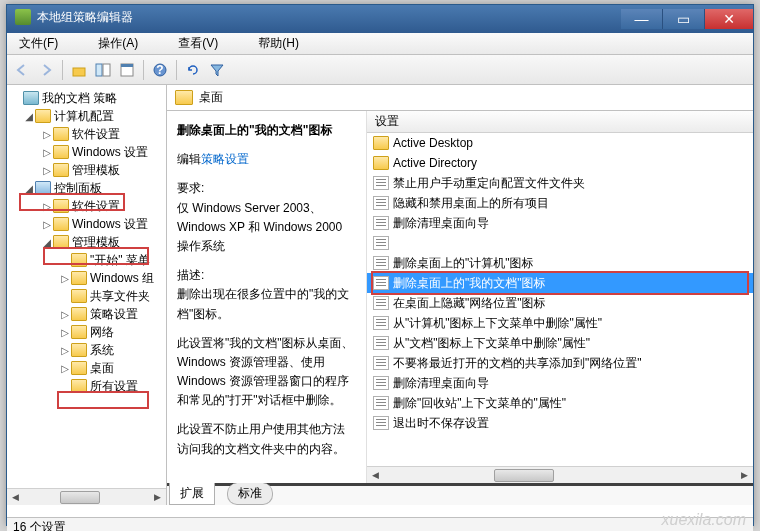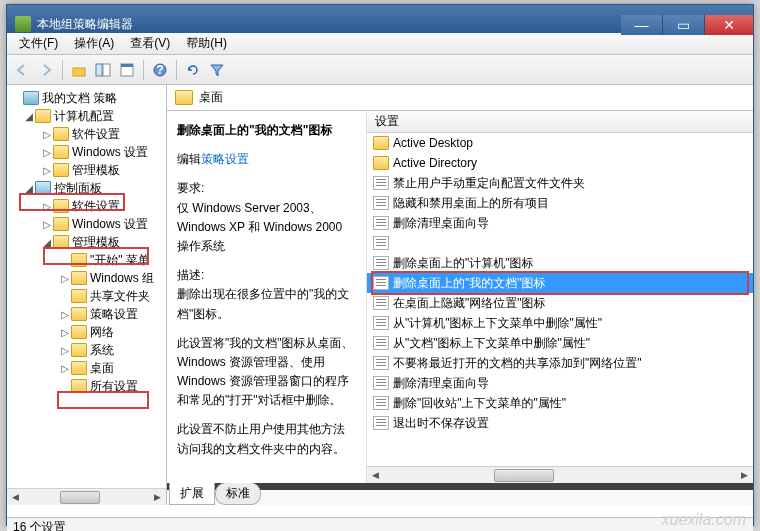--- a/index.html
+++ b/index.html
@@ -1,26 +1,26 @@
 <!DOCTYPE html>
 <html><head>
 <meta charset="utf-8">
 <style>
 * { margin: 0; padding: 0; box-sizing: border-box; font-family: "Microsoft YaHei", "SimSun", sans-serif; font-size: 12px; }
 body { background: #d4d4d4; width: 760px; height: 531px; overflow: hidden; position: relative; }
 .window { position: absolute; left: 6px; top: 4px; width: 748px; height: 522px; background: #fff; border: 1px solid #2a5a8a; box-shadow: 0 0 8px rgba(0,0,0,.3); }
-.titlebar { height: 28px; background: linear-gradient(#4a7ab0, #2f5a8f); display: flex; align-items: center; padding: 10px 0 0 8px; color: #fff; }
+.titlebar { height: 28px; background: linear-gradient(#4a7ab0, #2f5a8f); display: flex; align-items: flex-start; padding: 4px 0 0 8px; color: #fff; }
 .titlebar .icon { width: 16px; height: 16px; margin-right: 6px; background: linear-gradient(#8bc34a,#558b2f); border-radius: 2px; }
 .titlebar .title { flex: 1; }
 .titlebar .btns { display: flex; height: 100%; }
 .titlebar .btn { width: 42px; height: 20px; margin-top: 0; display: flex; align-items: center; justify-content: center; color: #fff; font-size: 14px; }
 .titlebar .min { background: linear-gradient(#5b84b8,#3a6aa0); border-right: 1px solid #2a5080; }
 .titlebar .max { background: linear-gradient(#5b84b8,#3a6aa0); border-right: 1px solid #2a5080; }
 .titlebar .close { background: linear-gradient(#e06868,#c73030); width: 48px; }
-.menubar { height: 22px; background: linear-gradient(#fafafa,#eaeaea); border-bottom: 1px solid #c0c0c0; display: flex; align-items: center; padding: 0 4px; }
+.menubar { height: 22px; background: linear-gradient(#fafafa,#eaeaea); border-bottom: 1px solid #c0c0c0; display: flex; align-items: center; padding: 0 4px; gap: 24px; }
 .menubar .item { padding: 0 8px; }
 .toolbar { height: 30px; background: linear-gradient(#f8f8f8,#e8e8e8); border-bottom: 1px solid #c0c0c0; display: flex; align-items: center; padding: 0 4px; gap: 2px; }
 .toolbar .tbtn { width: 22px; height: 22px; display: flex; align-items: center; justify-content: center; border-radius: 2px; }
 .toolbar .tbtn.disabled { opacity: .4; }
 .toolbar .sep { width: 1px; height: 20px; background: #c0c0c0; margin: 0 3px; }
 .body { display: flex; height: 420px; }
 .tree { width: 160px; border-right: 1px solid #c0c0c0; overflow: hidden; position: relative; background: #fff; }
 .tree-inner { padding: 4px 0; }
 .tnode { display: flex; align-items: center; height: 18px; padding-left: 4px; white-space: nowrap; }
 .tnode .arr { width: 12px; text-align: center; color: #555; font-size: 10px; }
@@ -42,21 +42,21 @@
 .listbody { }
 .lrow { height: 20px; display: flex; align-items: center; padding-left: 6px; gap: 4px; white-space: nowrap; }
 .lrow.sel { background: #3399ff; color: #fff; }
 .lrow .licon { width: 16px; height: 14px; }
 .lrow .licon.folder { background: linear-gradient(#ffe9a8,#f7ca4d); border: 1px solid #cda01a; border-radius: 1px; }
 .lrow .licon.setting { border: 1px solid #b0b0b0; background: #fff; position: relative; }
 .lrow .licon.setting::after { content:''; position:absolute; left:2px; top:2px; right:2px; bottom:2px; background: repeating-linear-gradient(#888 0 1px, transparent 1px 3px); }
 .hscroll { position: absolute; bottom: 0; left: 0; right: 0; height: 17px; background: #f0f0f0; border-top: 1px solid #d0d0d0; display:flex; align-items:center; }
 .hscroll .thumb { height: 13px; background: linear-gradient(#e8e8e8,#c8c8c8); border: 1px solid #a0a0a0; border-radius: 2px; }
 .hscroll .arrL, .hscroll .arrR { width: 17px; height: 15px; display:flex;align-items:center;justify-content:center;color:#555;font-size:9px; }
-.tabs { height: 22px; display: flex; align-items: flex-end; border-top: 7px solid #404040; padding-left: 2px; gap: 0; background:#f8f8f8; }
+.tabs { height: 22px; display: flex; align-items: flex-end; border-top: 3px solid #404040; padding-left: 2px; gap: 12px; background:#f8f8f8; }
 .tabs .tab { padding: 2px 10px; border: 1px solid #b0b0b0; border-top: none; background: #fff; font-size: 12px; }
 .tabs .tab.inactive { background: #ececec; border-radius: 10px; }
 .status { height: 20px; border-top: 1px solid #c0c0c0; background: #f4f4f4; display: flex; align-items: center; padding: 0 6px; margin-top: 12px; }
 .watermark { position: absolute; right: 14px; bottom: 2px; color: #cfcfcf; font-size: 16px; font-style: italic; pointer-events: none; }
 </style>
 </head>
 <body>
 
 <div class="window">
   <div class="titlebar">

